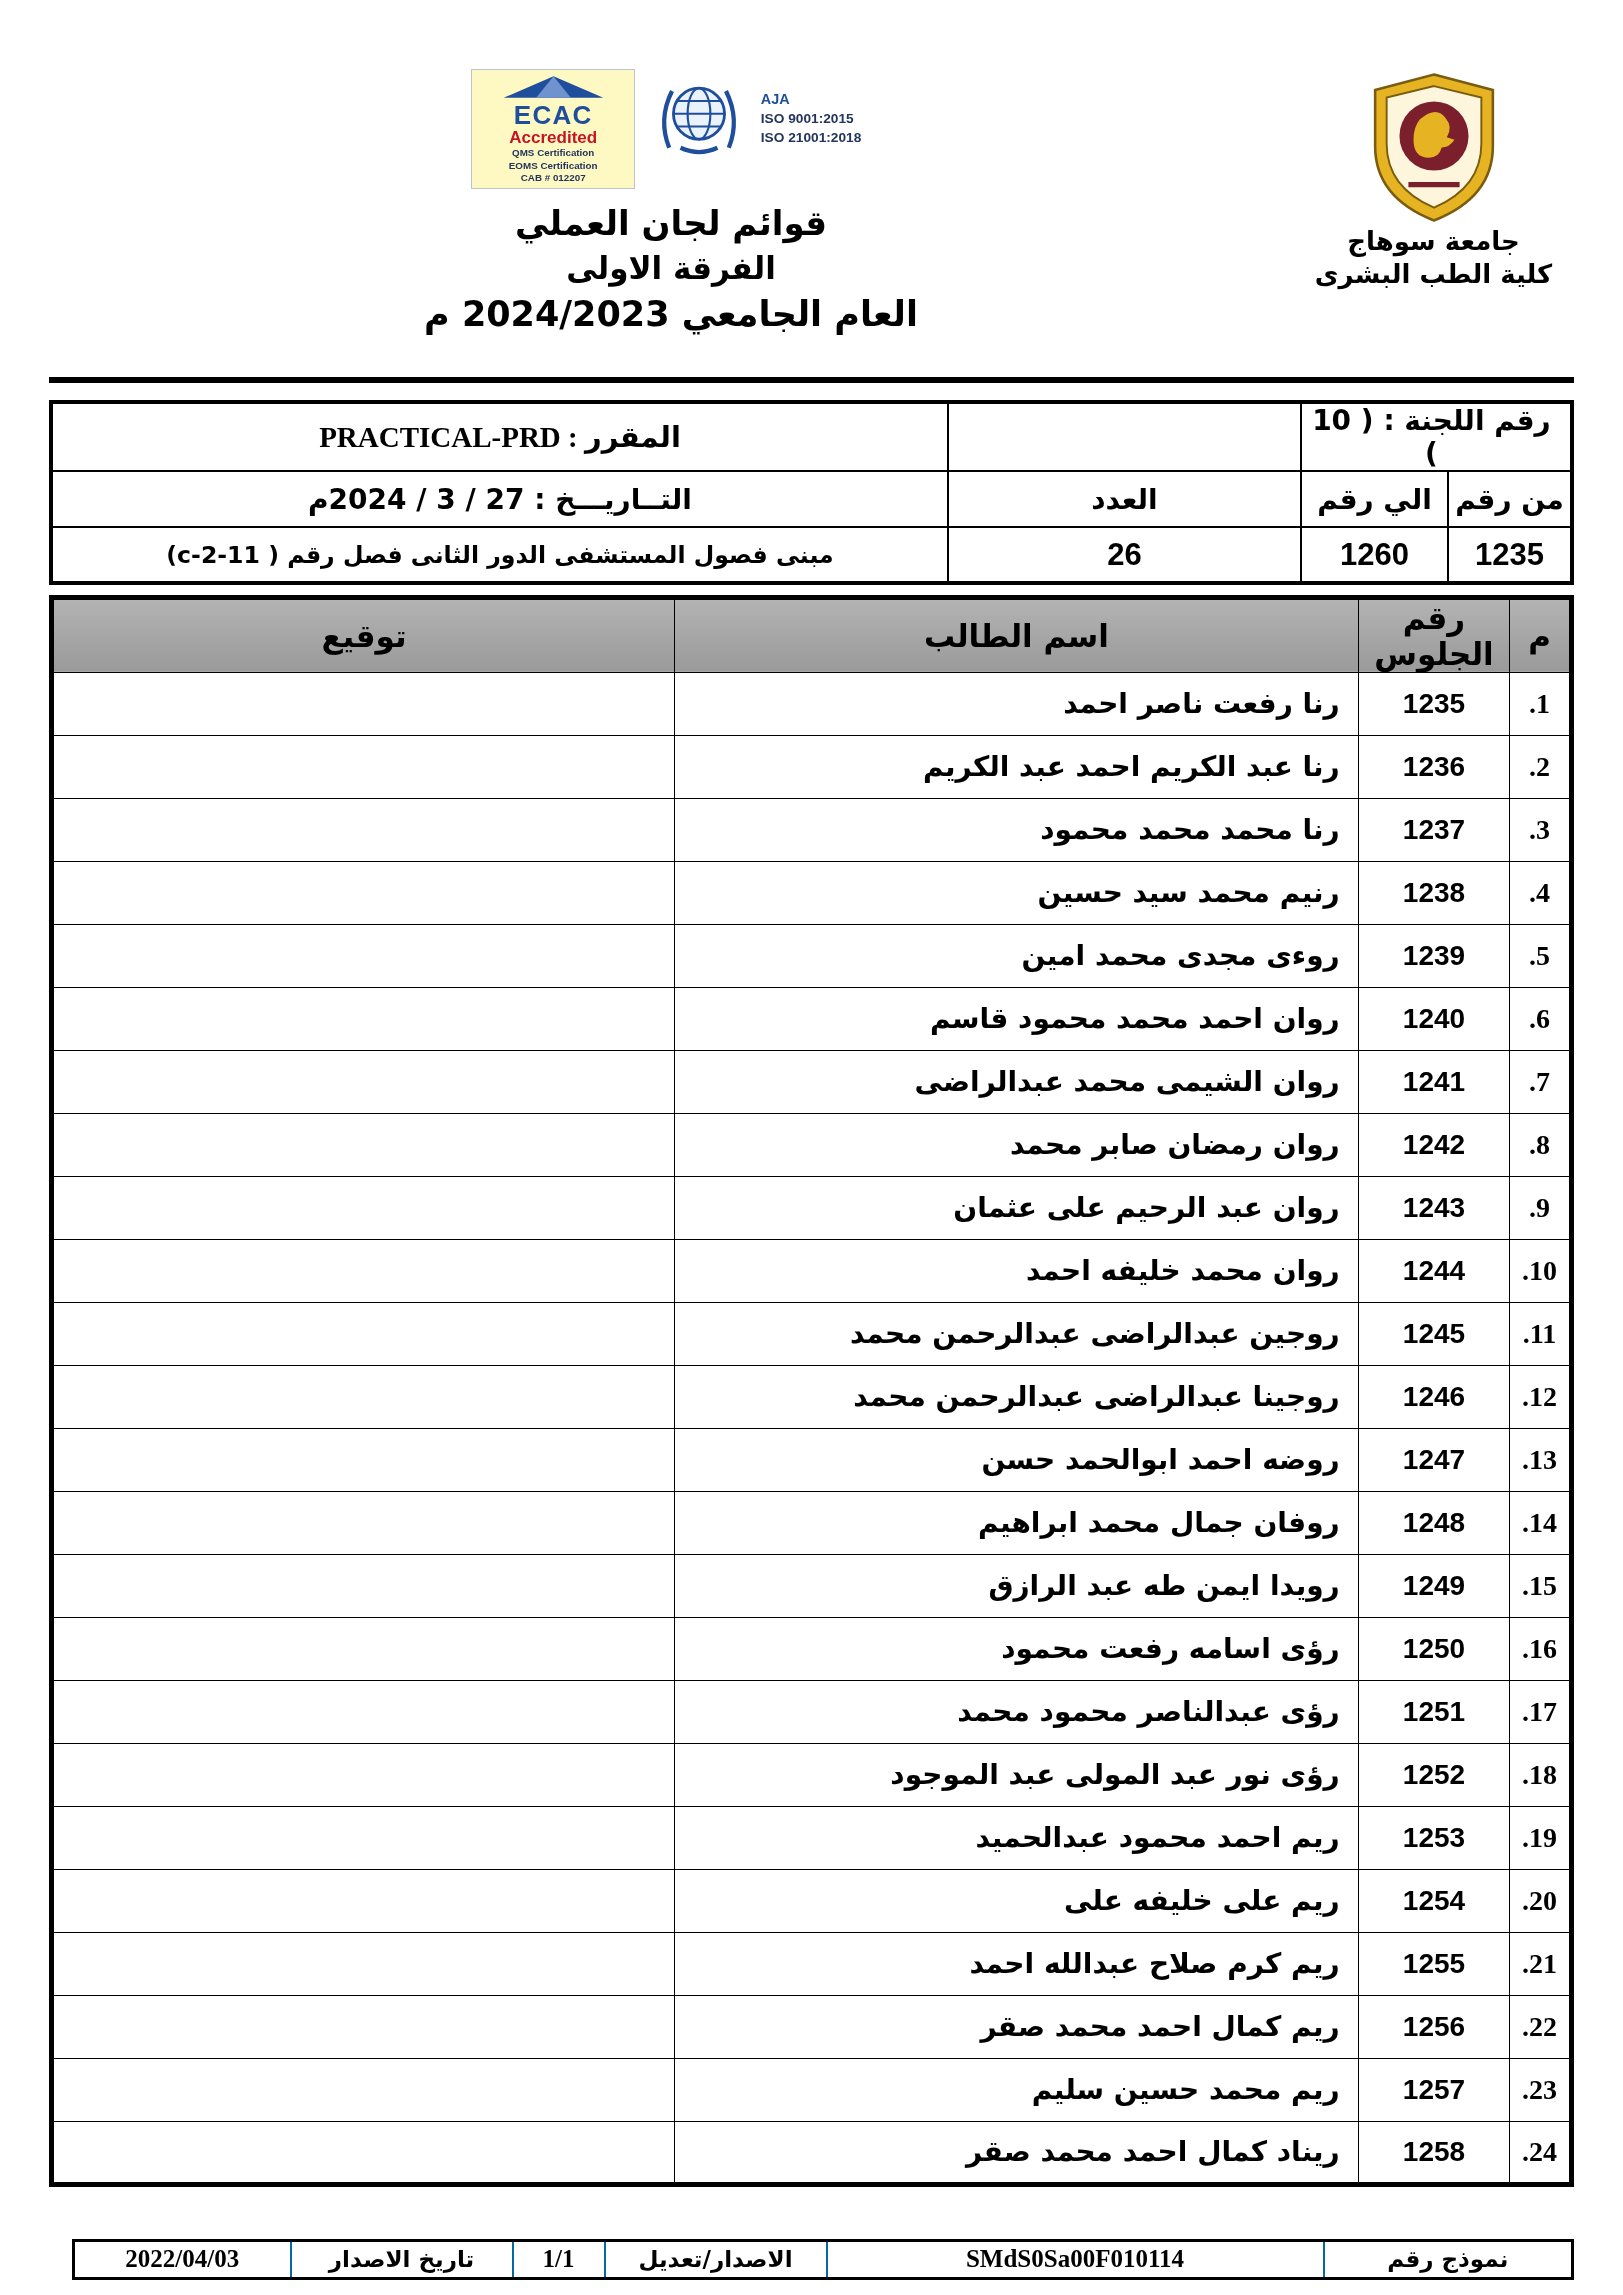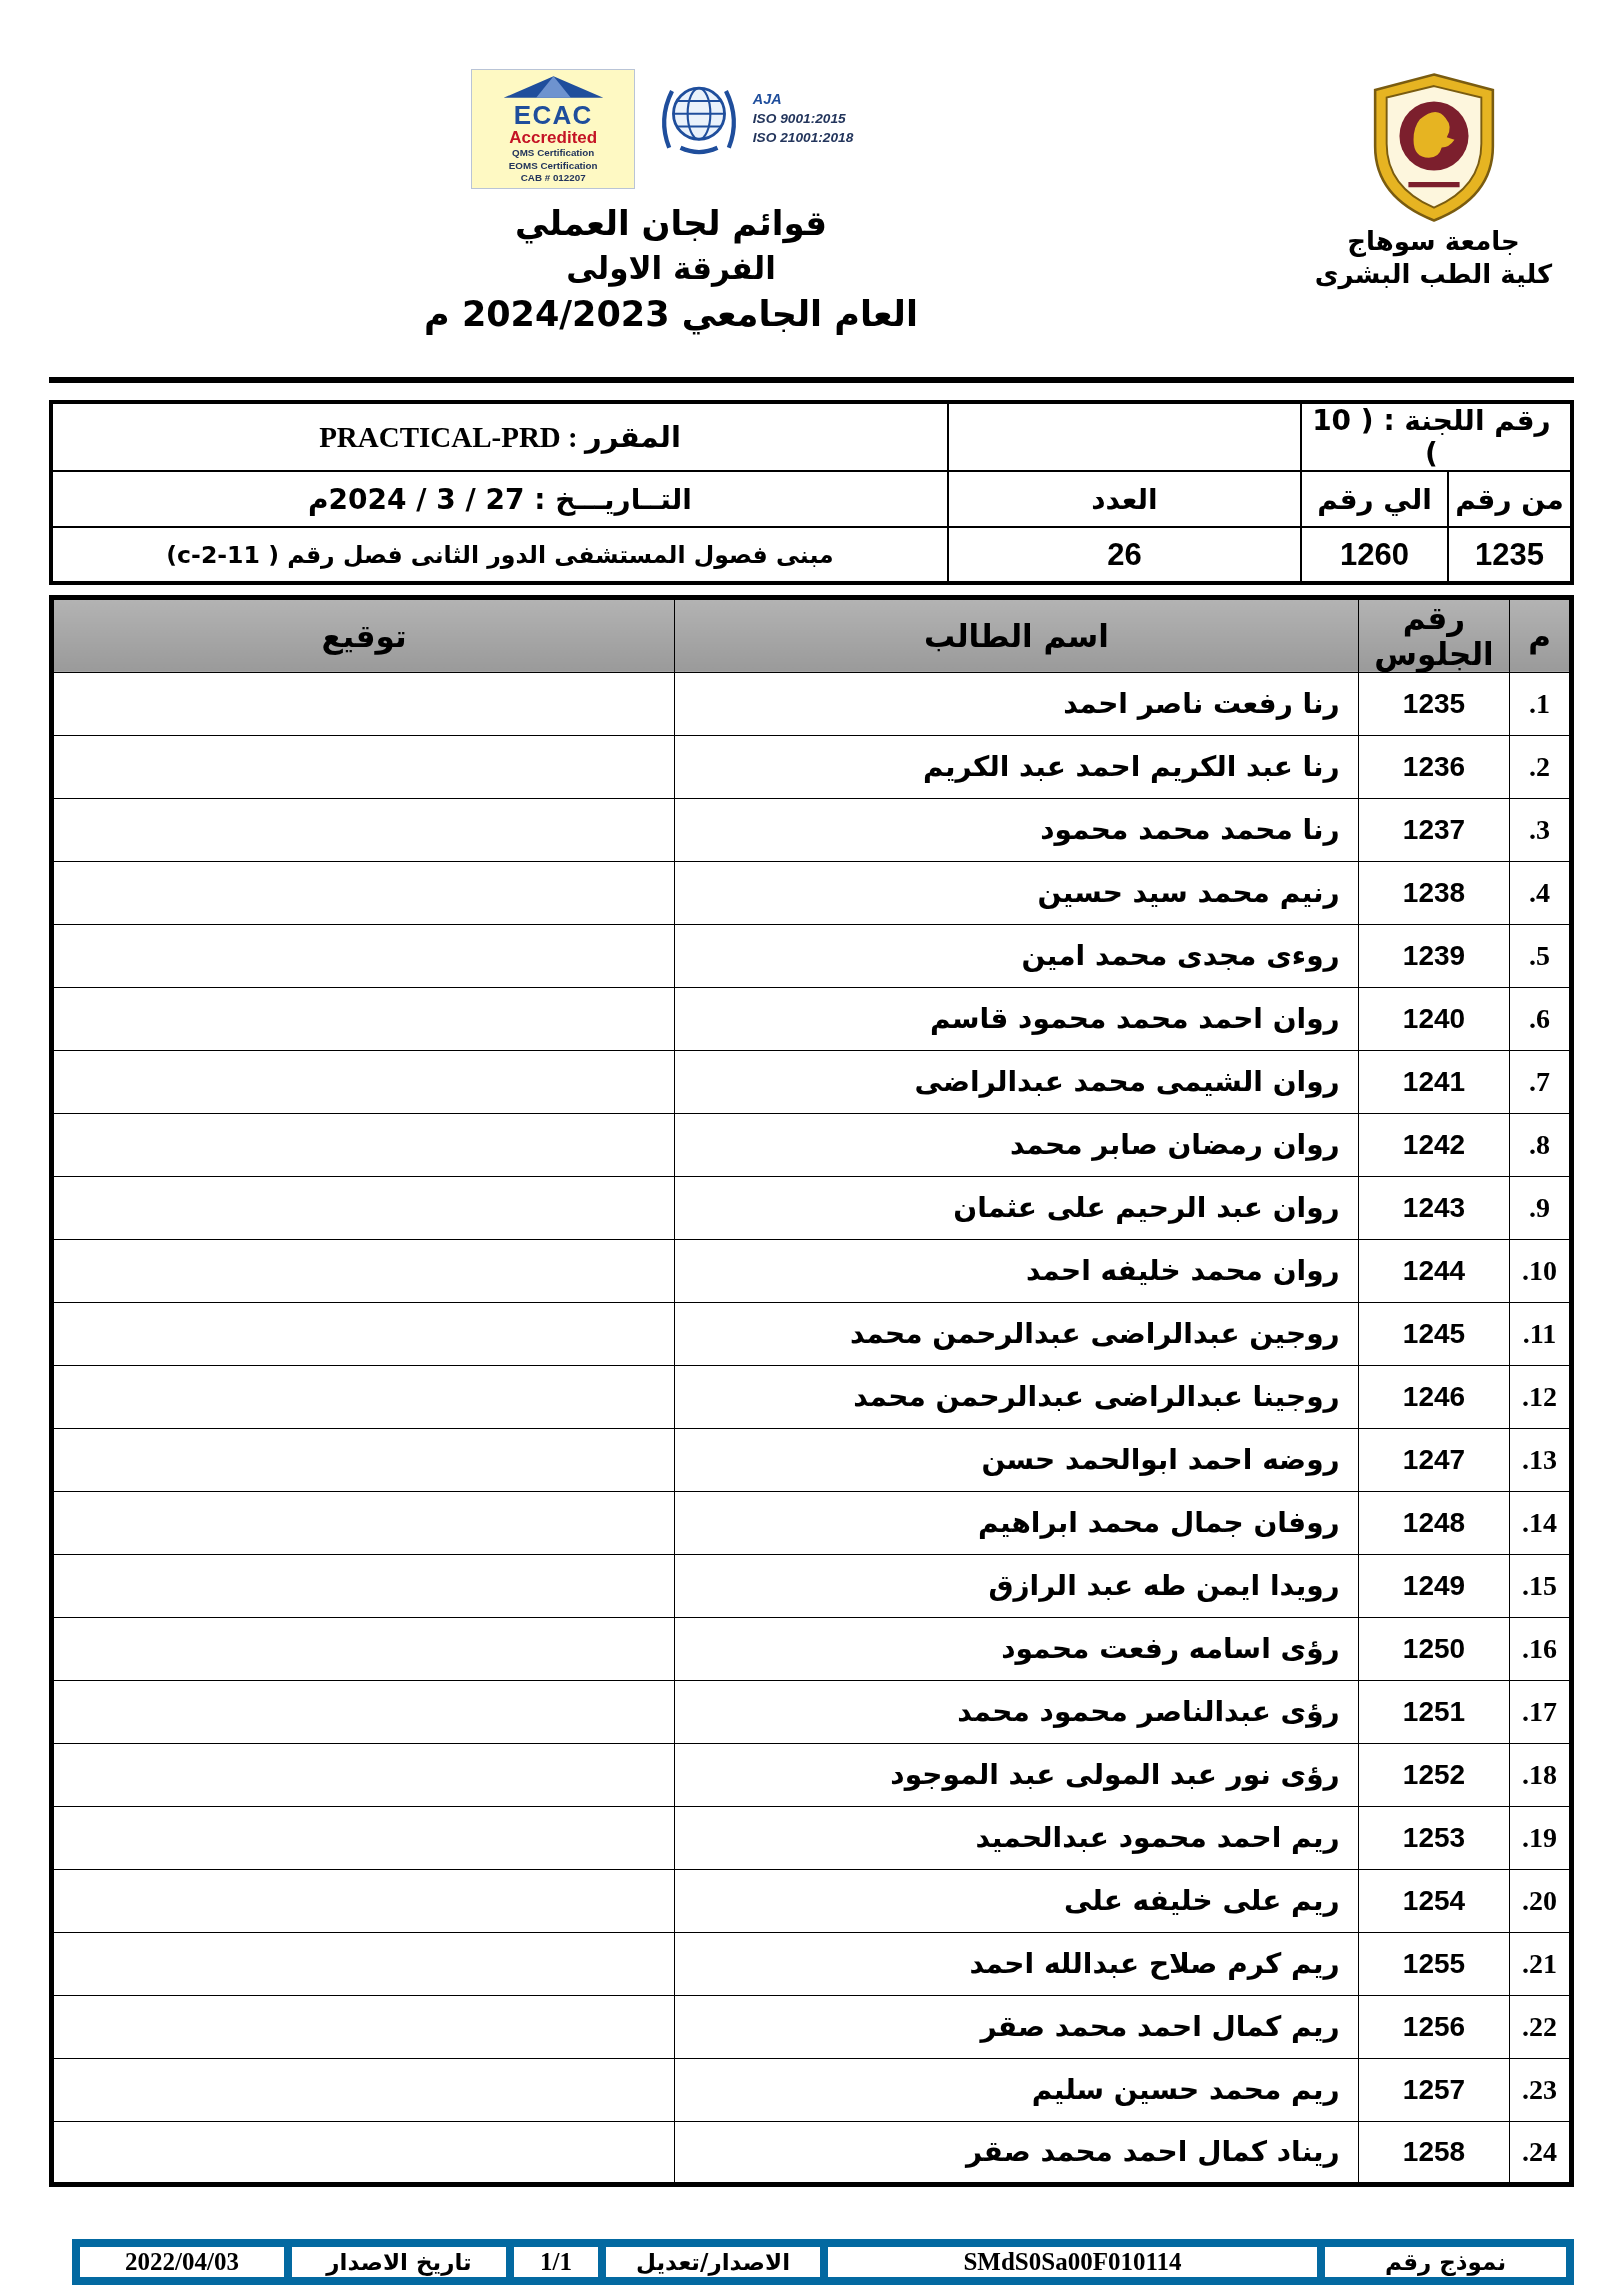--- a/index.html
+++ b/index.html
@@ -27,23 +27,22 @@
 
   .badges{ display:flex; justify-content:center; align-items:flex-start; gap:19.6px; }
   .ecac-badge{
     width:164px; border:1.3px solid #b9c4d6; padding:3.9px 5.2px; background:#fef9c3;
     font-family:"Liberation Sans", sans-serif;
   }
   .ecac-name{ font-weight:bold; font-size:26px; color:#1f4e9c; letter-spacing:1.3px; line-height:1; }
   .ecac-acc{ font-weight:bold; font-size:17px; color:#c41425; line-height:1.15; }
   .ecac-small{ font-size:9.8px; color:#23355c; font-weight:bold; line-height:1.25; }
   .aja-badge{
-    width:216px; display:flex; align-items:center; gap:10px; padding-top:5.2px;
+    width:216px; display:flex; align-items:center; gap:18px; padding-top:5.2px;
     font-family:"Liberation Sans", sans-serif;
-    font-style:italic;
   }
   .aja-iso{ text-align:left; font-size:13.7px; font-weight:bold; color:#23355c; line-height:1.4; }
   .aja-name{ font-size:14.4px; font-weight:bold; color:#1f4e9c; }
 
   .title1{ font-weight:bold; font-size:34px; margin-top:14.4px; direction:rtl; }
   .title2{ font-weight:bold; font-size:31px; margin-top:6.5px; direction:rtl; }
   .title3{ font-weight:bold; font-size:35px; margin-top:7.9px; direction:rtl; }
 
   .rule{ height:6.5px; background:#000; margin-top:3.9px; }
 
@@ -81,21 +80,21 @@
     font-family:"Liberation Sans","DejaVu Sans",sans-serif; }
   .td-name{ text-align:right; padding-right:18.3px; }
   .td-sign{ }
 
   
   table.formfoot{
     border-collapse:collapse; border:3.3px solid #000; table-layout:fixed;
     width:1502px; margin-top:52px; margin-right:0;
   }
   .formfoot td{
-    border:8px solid #0369a1; height:38px; text-align:center; vertical-align:middle;
+    border:2px solid #0369a1; height:38px; text-align:center; vertical-align:middle;
     font-weight:bold; font-size:23px;
   }
   .formfoot .code, .formfoot .ltrnum{
     font-family:"Liberation Serif","DejaVu Sans",serif; font-size:25px; direction:ltr;
   }
 </style>
 </head>
 <body>
 
 <div class="page">

